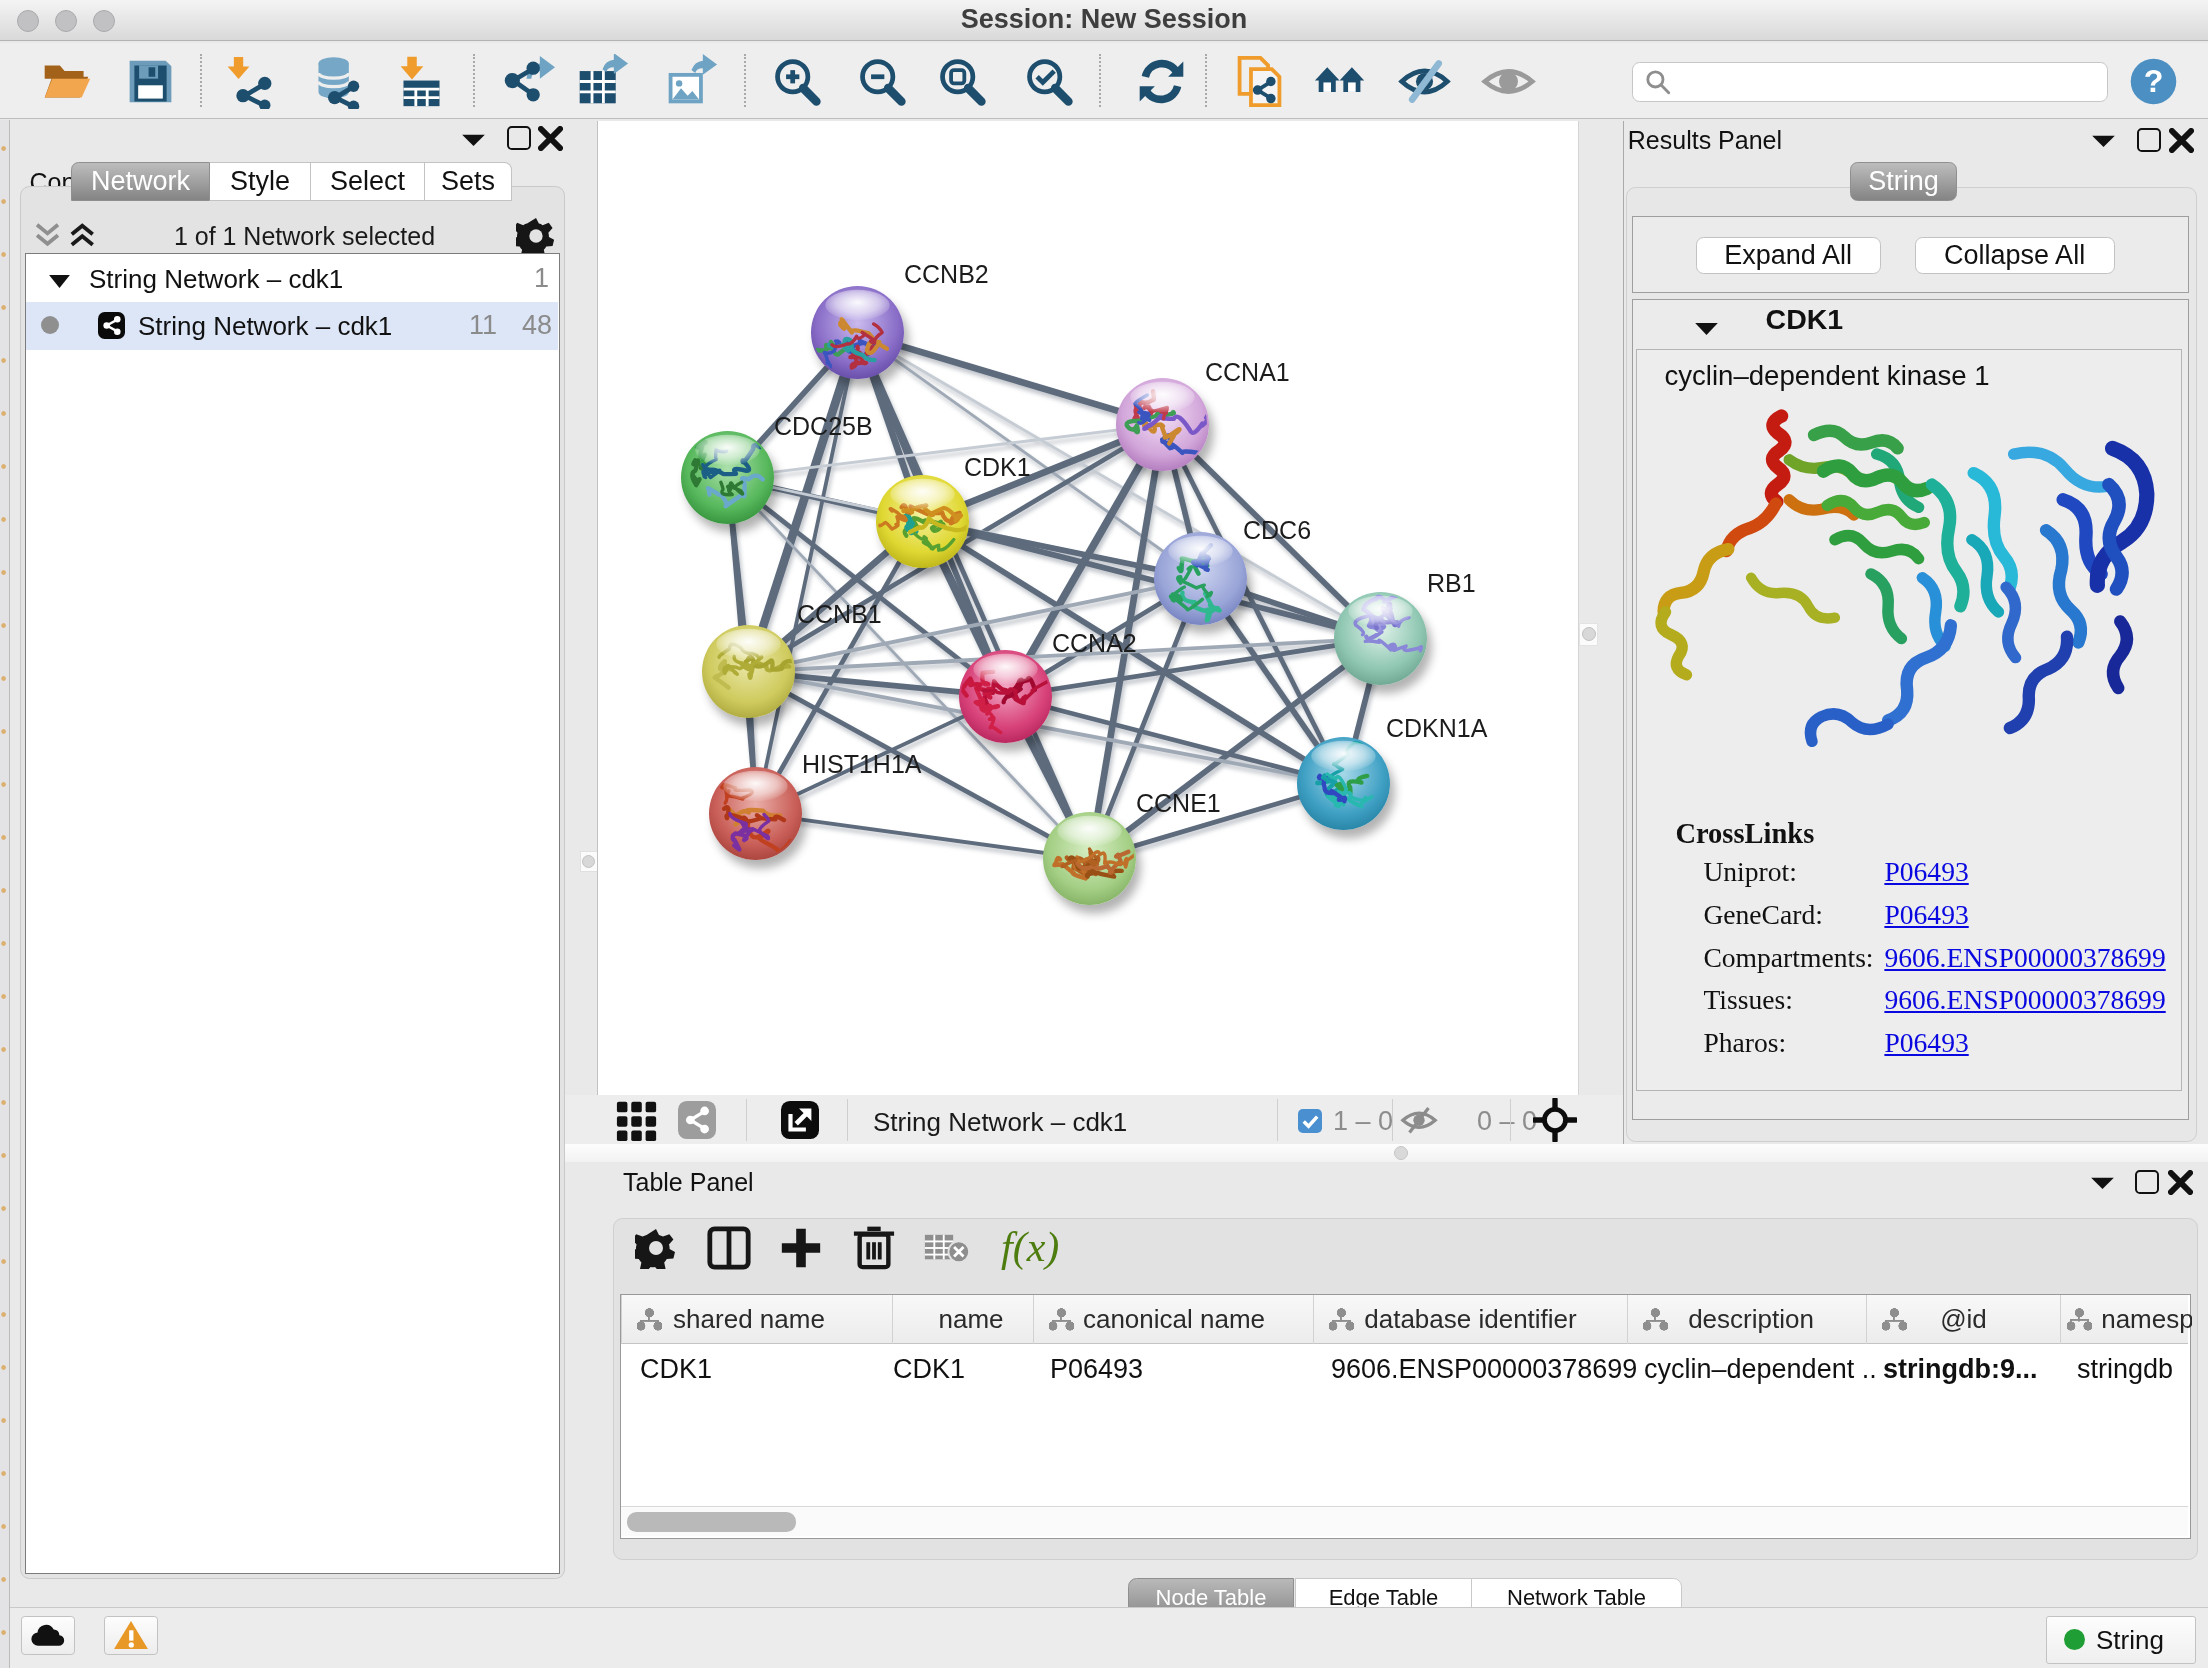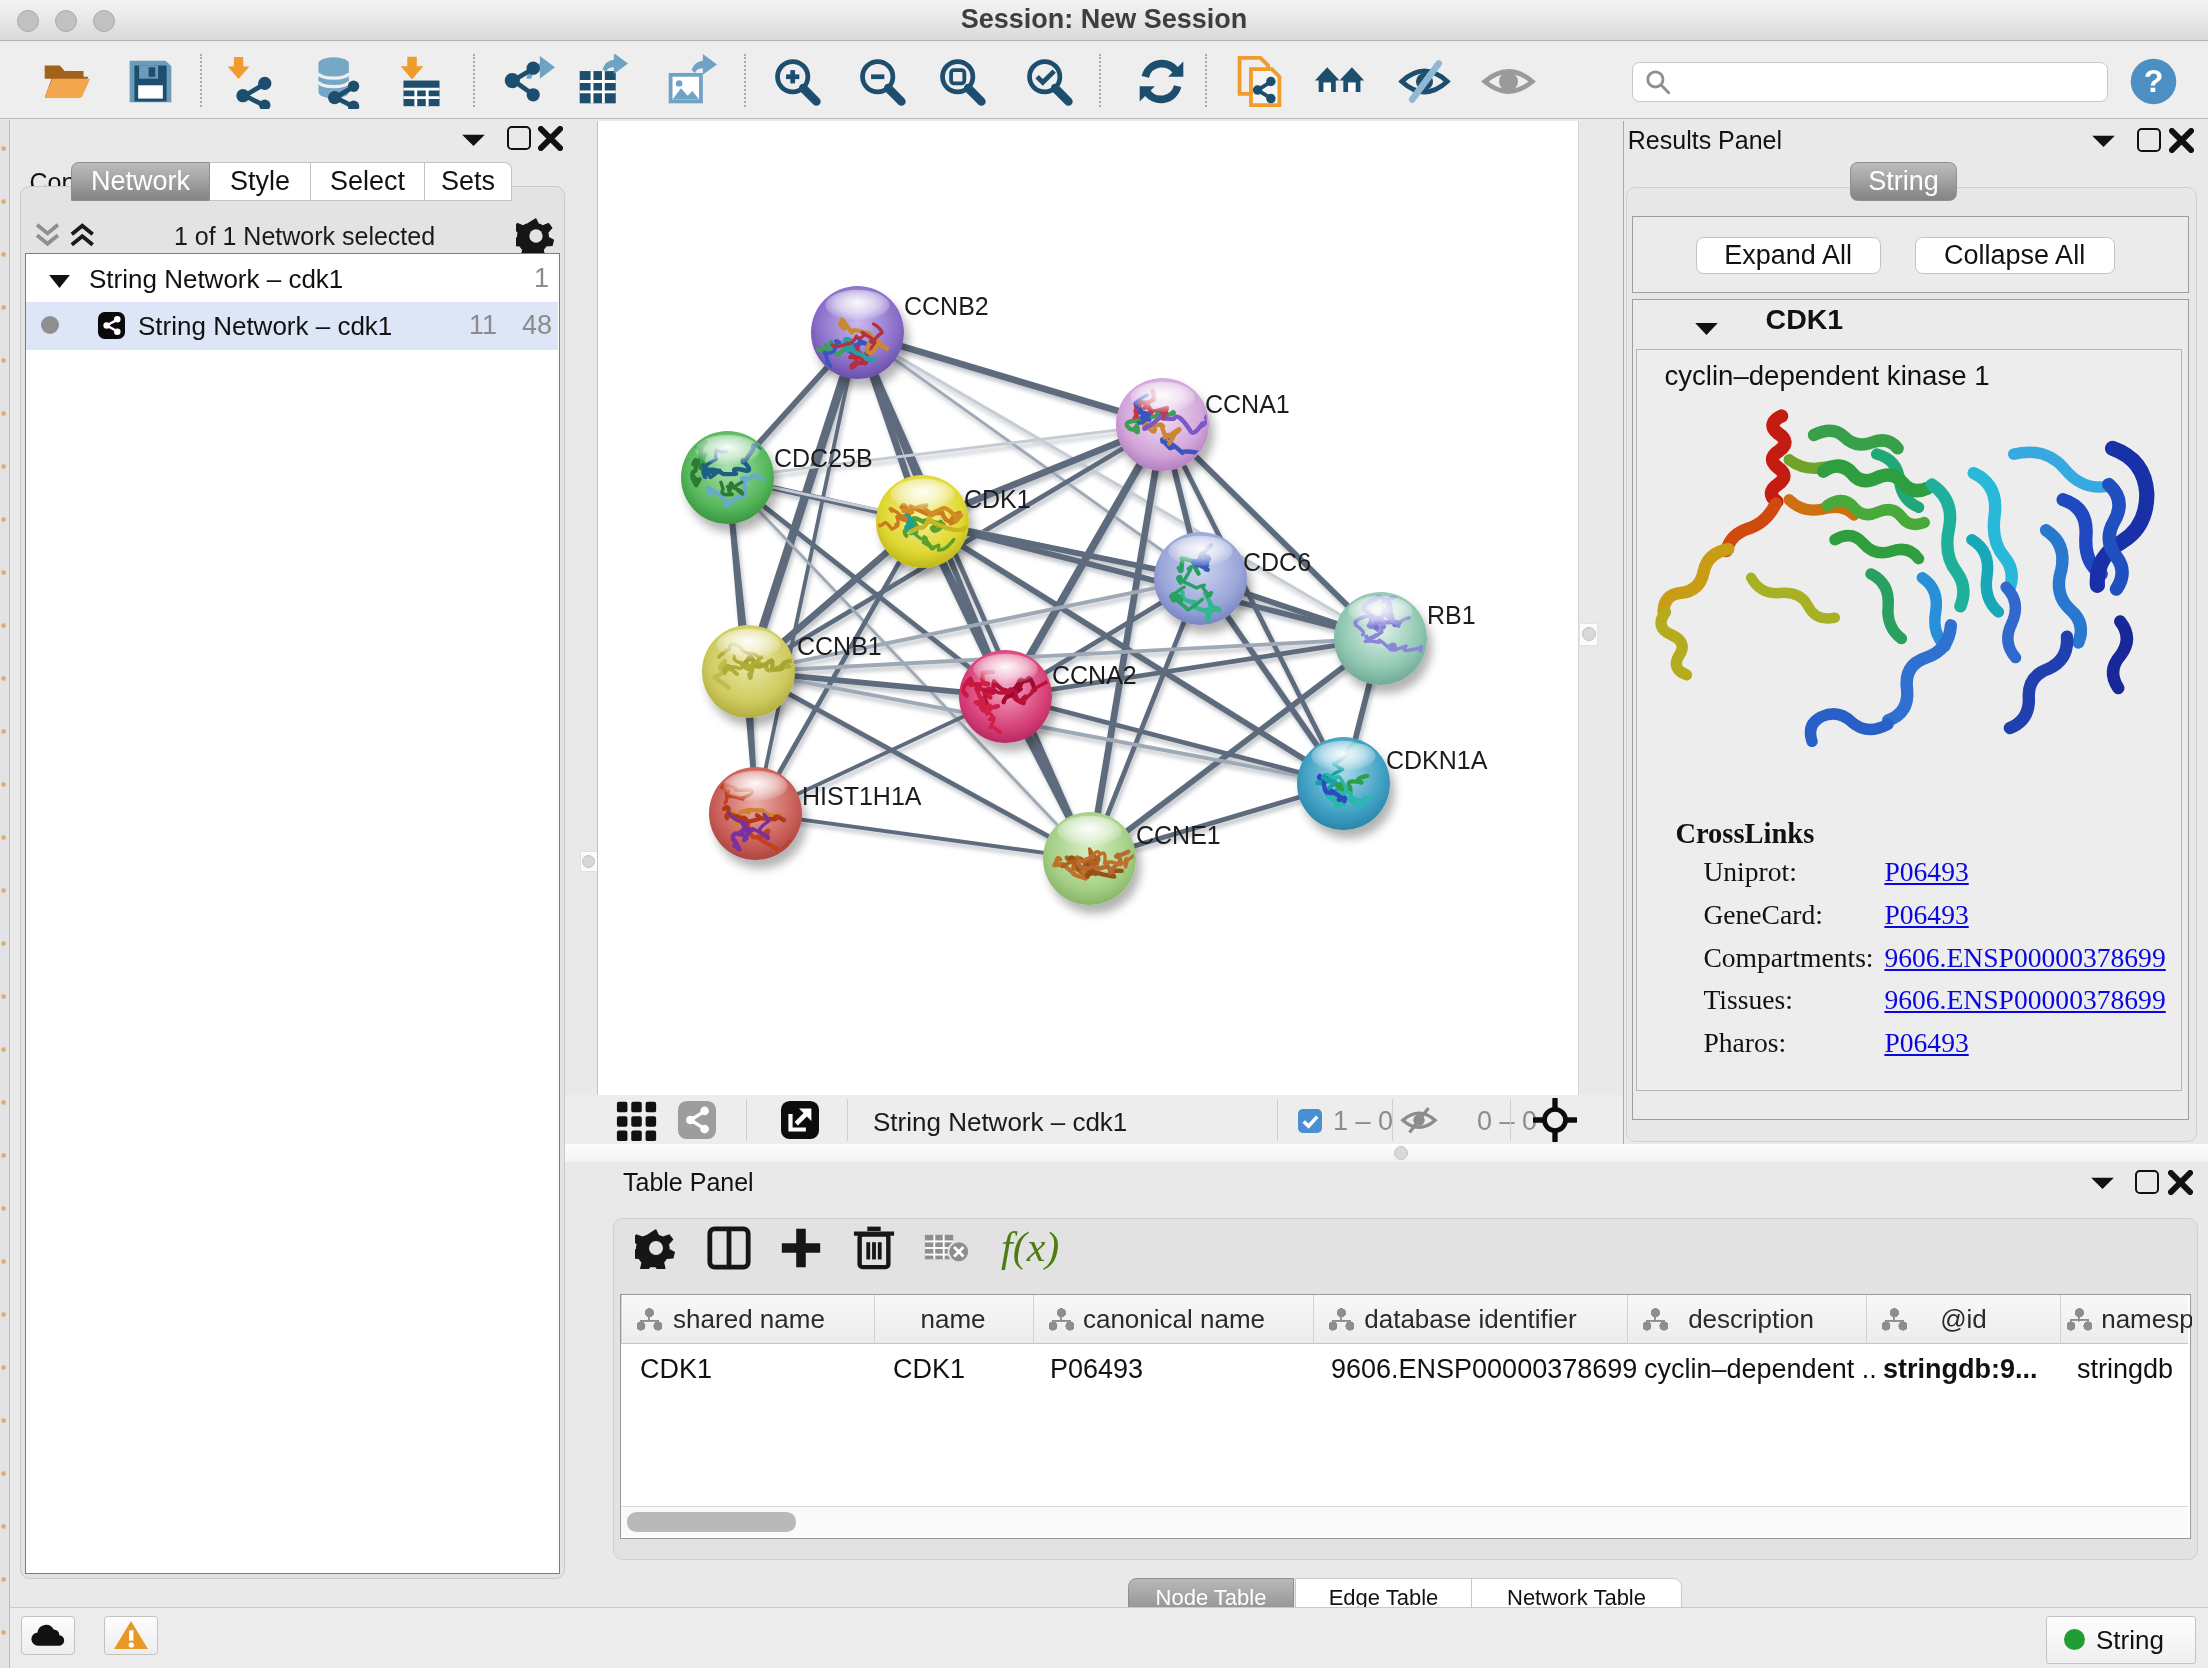--- a/index.html
+++ b/index.html
@@ -33,21 +33,21 @@
   background:#e3e3e3; border:1.9px solid #c9c9c9; border-radius:9.5px; }
 .tab { position:absolute; top:41px; height:39px; font-size:27px; text-align:center;
   border:1.9px solid #c3c3c3; background:#fff; color:#111; line-height:37px; z-index:3; }
 .tabsel { background:linear-gradient(#bdbdbd,#848484); color:#fff; border-color:#8f8f8f; }
 #cp-list { position:absolute; left:25px; top:132px; width:535px; height:1321px;
   background:#fff; border:1.9px solid #7c7c7c; }
 
 
 #netcanvas { position:absolute; left:597px; top:121px; width:982px; height:974px; background:#fff; border-left:1.9px solid #c2c2c2; border-right:1px solid #d5d5d5; }
 #nettb { position:absolute; left:565px; top:1095px; width:1058px; height:49px; background:#ededed; }
-#netlabels div { position:absolute; font-size:25px; color:#1c1c1c; white-space:nowrap;margin-top:32px; }
+#netlabels div { position:absolute; font-size:25px; color:#1c1c1c; white-space:nowrap; }
 
 
 #rp { position:absolute; left:1623px; top:121px; width:586px; height:1023px; background:#e9e9e9;
   border-left:1.9px solid #aaa; }
 
 
 #hsplit { position:absolute; left:565px; top:1144px; width:1644px; height:18px;
   background:linear-gradient(#fdfdfd,#f2f2f2); }
 
 
@@ -807,21 +807,21 @@
   </svg>
   <div class="abs" style="left:436px;top:61px;font-size:42px;color:#4d7c0f;font-family:'Liberation Serif',serif;font-style:italic;">f(x)</div>
 
   <div class="abs" style="left:55px;top:132px;width:1571px;height:245px;background:#fff;border:1.9px solid #999;">
     <div class="abs" style="left:0;top:0;width:1567px;height:49px;background:linear-gradient(#f8f8f8,#ececec);border-bottom:1.9px solid #c4c4c4;"></div>
 
     <div class="hcell" style="left:0px;width:255px;">
         <span class="hicon"></span>
         <span class="htext">shared name</span>
       </div>
-    <div class="hcell" style="left:253px;width:157px;">
+    <div class="hcell" style="left:271px;width:157px;">
         <span class="htext">name</span>
       </div>
     <div class="hcell" style="left:412px;width:281px;">
         <span class="hicon"></span>
         <span class="htext">canonical name</span>
       </div>
     <div class="hcell" style="left:692px;width:314px;">
         <span class="hicon"></span>
         <span class="htext">database identifier</span>
       </div>

